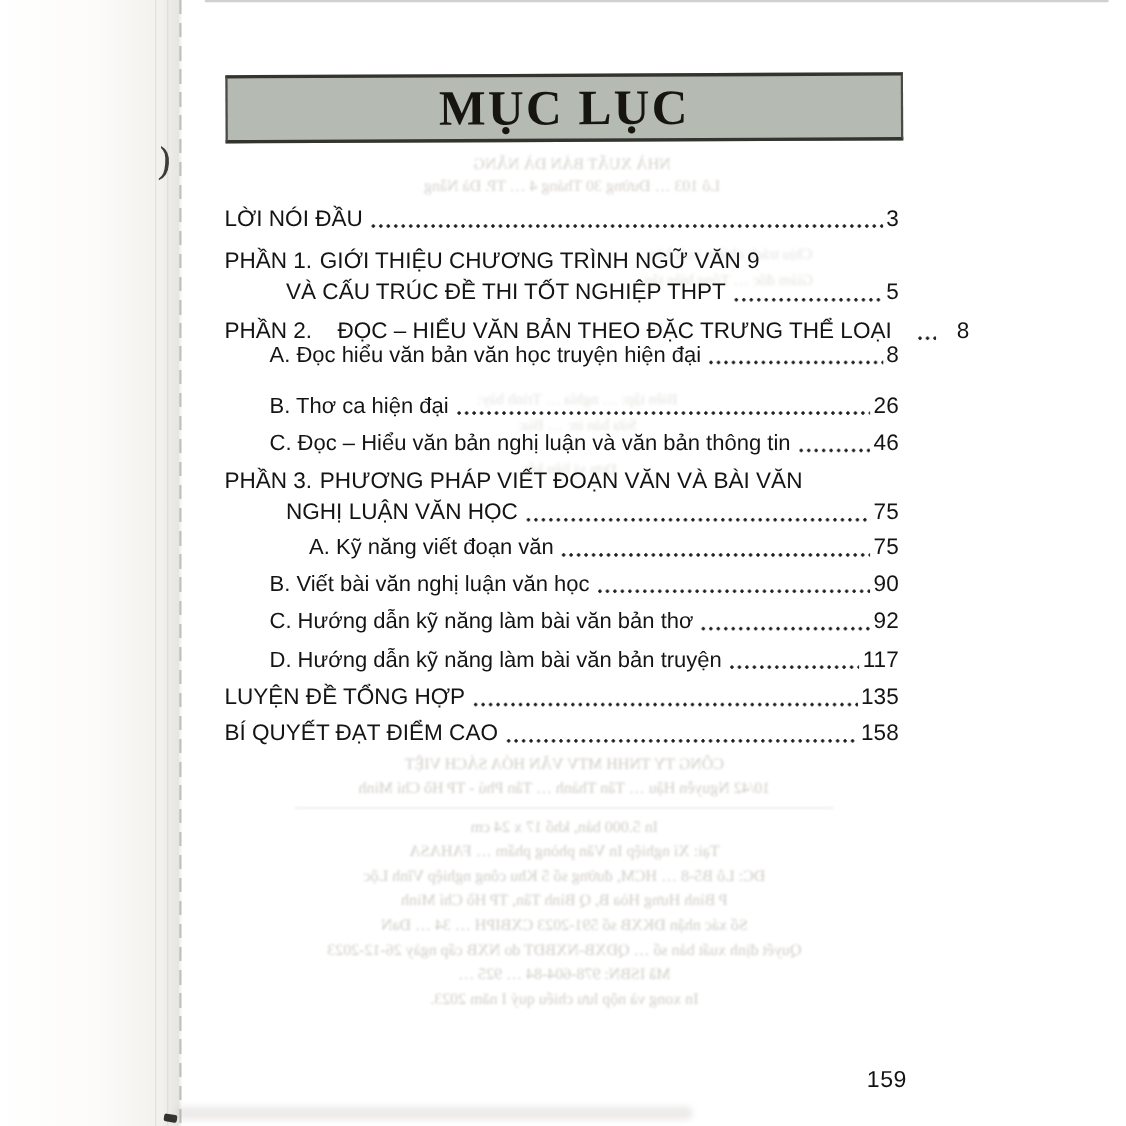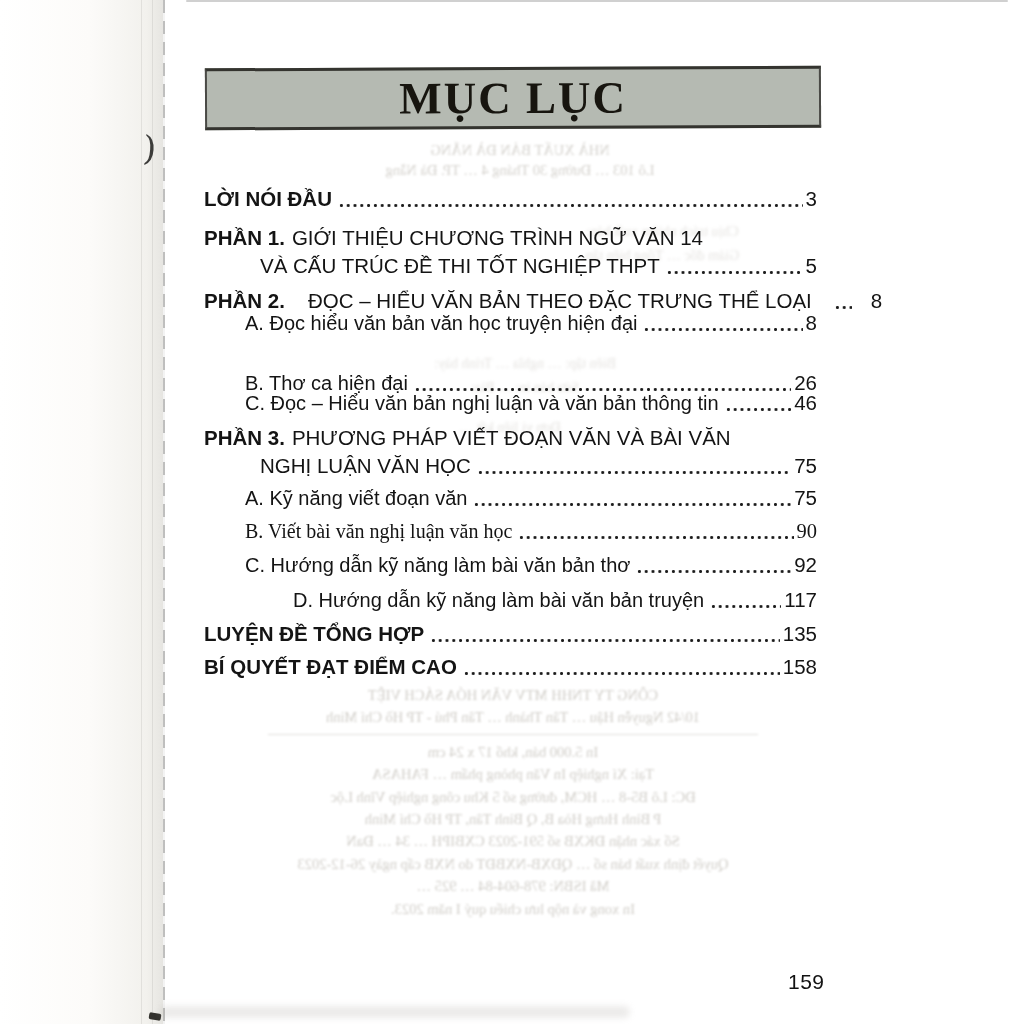--- a/index.html
+++ b/index.html
@@ -51,37 +51,37 @@
     font-family:"Liberation Serif","DejaVu Serif",serif;
     font-weight:700;font-size:45px;letter-spacing:2px;color:#17150f;
   }
   
   .toc{position:absolute;left:204px;top:0;width:613px;}
   .r{
     position:absolute;left:0;right:0;height:28px;
     display:flex;align-items:flex-end;white-space:nowrap;
     font-size:20px;line-height:26px;
   }
-  .r .prefix{font-weight:700;margin-top:39px;}
+  .r .prefix{font-weight:400;margin-top:39px;}
   .r .t{font-weight:400;}
   .r .prefix + .t{margin-left:7px;}
   .lv1{font-size:20.5px;}
   .cont{left:56px;}
   .sub{left:41px;font-size:20px;}
   .leader{
     flex:1;height:5px;margin:0 3px 4px 6px;min-width:18px;
     background-image:radial-gradient(circle,#1c1c1c 1.25px,rgba(0,0,0,0) 1.7px);
     background-size:6.8px 5px;background-repeat:repeat-x;background-position:left bottom;
   }
   .page-num{font-size:20.5px;font-weight:400;}
   
   .r1{top:184px;} .r2{top:223px;} .r3{top:251px;} .r4{top:286px;gap:16px;}
-  .r5{top:308px;} .r6{top:368px;} .r7{top:388px;} .r8{top:423px;}
-  .r9{top:451px;} .r10{top:483px;} .r11{top:516px;font-family:Liberation Serif, serif;} .r12{top:550px;}
-  .r13{top:585px;margin-left:48px;} .r14{top:619px;} .r15{top:652px;}
+  .r5{top:308px;} .r6{top:354px;} .r7{top:388px;} .r8{top:423px;}
+  .r9{top:451px;} .r10{top:483px;margin-left:36px;} .r11{top:516px;} .r12{top:550px;}
+  .r13{top:585px;} .r14{top:619px;} .r15{top:652px;}
   
   .bleed{
     position:absolute;text-align:center;
     font-family:"Liberation Serif","DejaVu Serif",serif;
     color:#8f887b;transform:scaleX(-1);filter:blur(1.2px);
   }
   .bleed-top{left:250px;top:140px;width:540px;font-size:14.5px;line-height:20px;opacity:.38;}
   .bleed-main{left:228px;top:684px;width:570px;font-size:14.5px;line-height:22.4px;opacity:.42;}
   .bleed-divider{
     width:86%;margin:5px auto 6px auto;height:0;
@@ -131,21 +131,21 @@
 <div class="toc">
 
   <div class="r r1 lv1">
     <span class="prefix">LỜI NÓI ĐẦU</span>
     <span class="leader"></span>
     <span class="page-num">3</span>
   </div>
 
   <div class="r r2 lv1 noleader">
     <span class="prefix">PHẦN 1.</span>
-    <span class="t">GIỚI THIỆU CHƯƠNG TRÌNH NGỮ VĂN 14</span>
+    <span class="t">GIỚI THIỆU CHƯƠNG TRÌNH NGỮ VĂN 9</span>
   </div>
 
   <div class="r r3 cont lv1">
     <span class="t">VÀ CẤU TRÚC ĐỀ THI TỐT NGHIỆP THPT</span>
     <span class="leader"></span>
     <span class="page-num">5</span>
   </div>
 
   <div class="r r4 lv1">
     <span class="prefix">PHẦN 2.</span>

